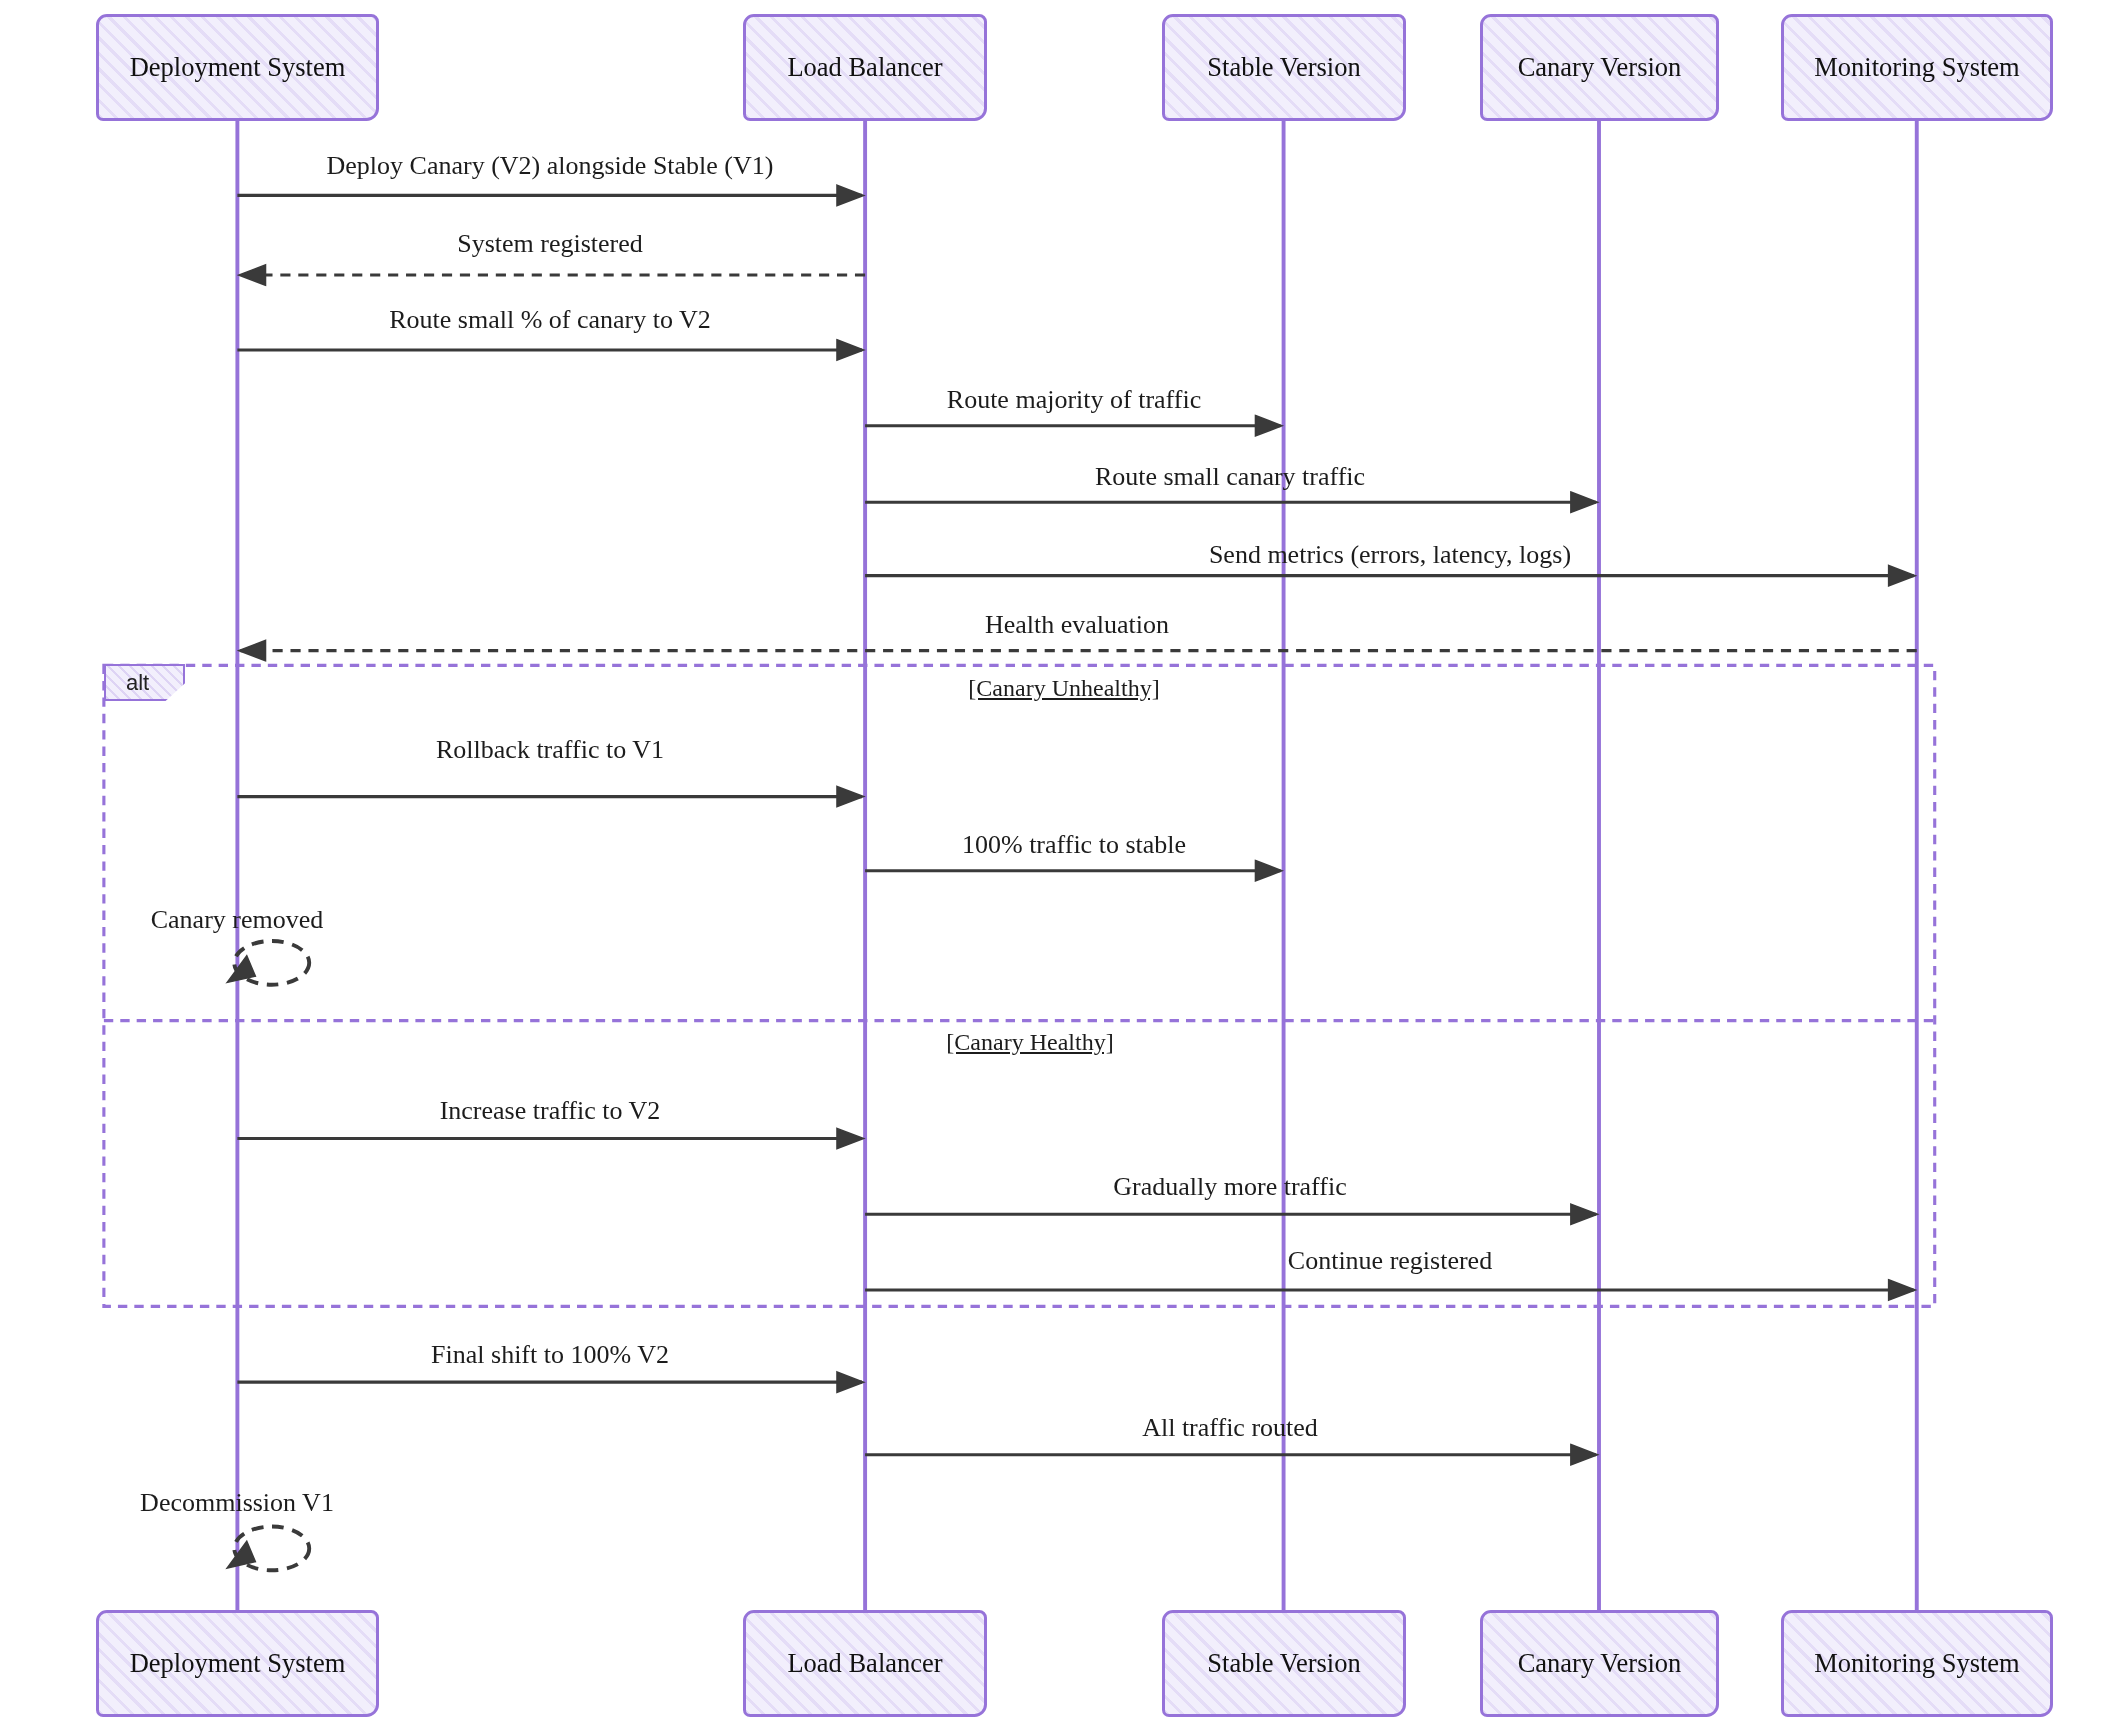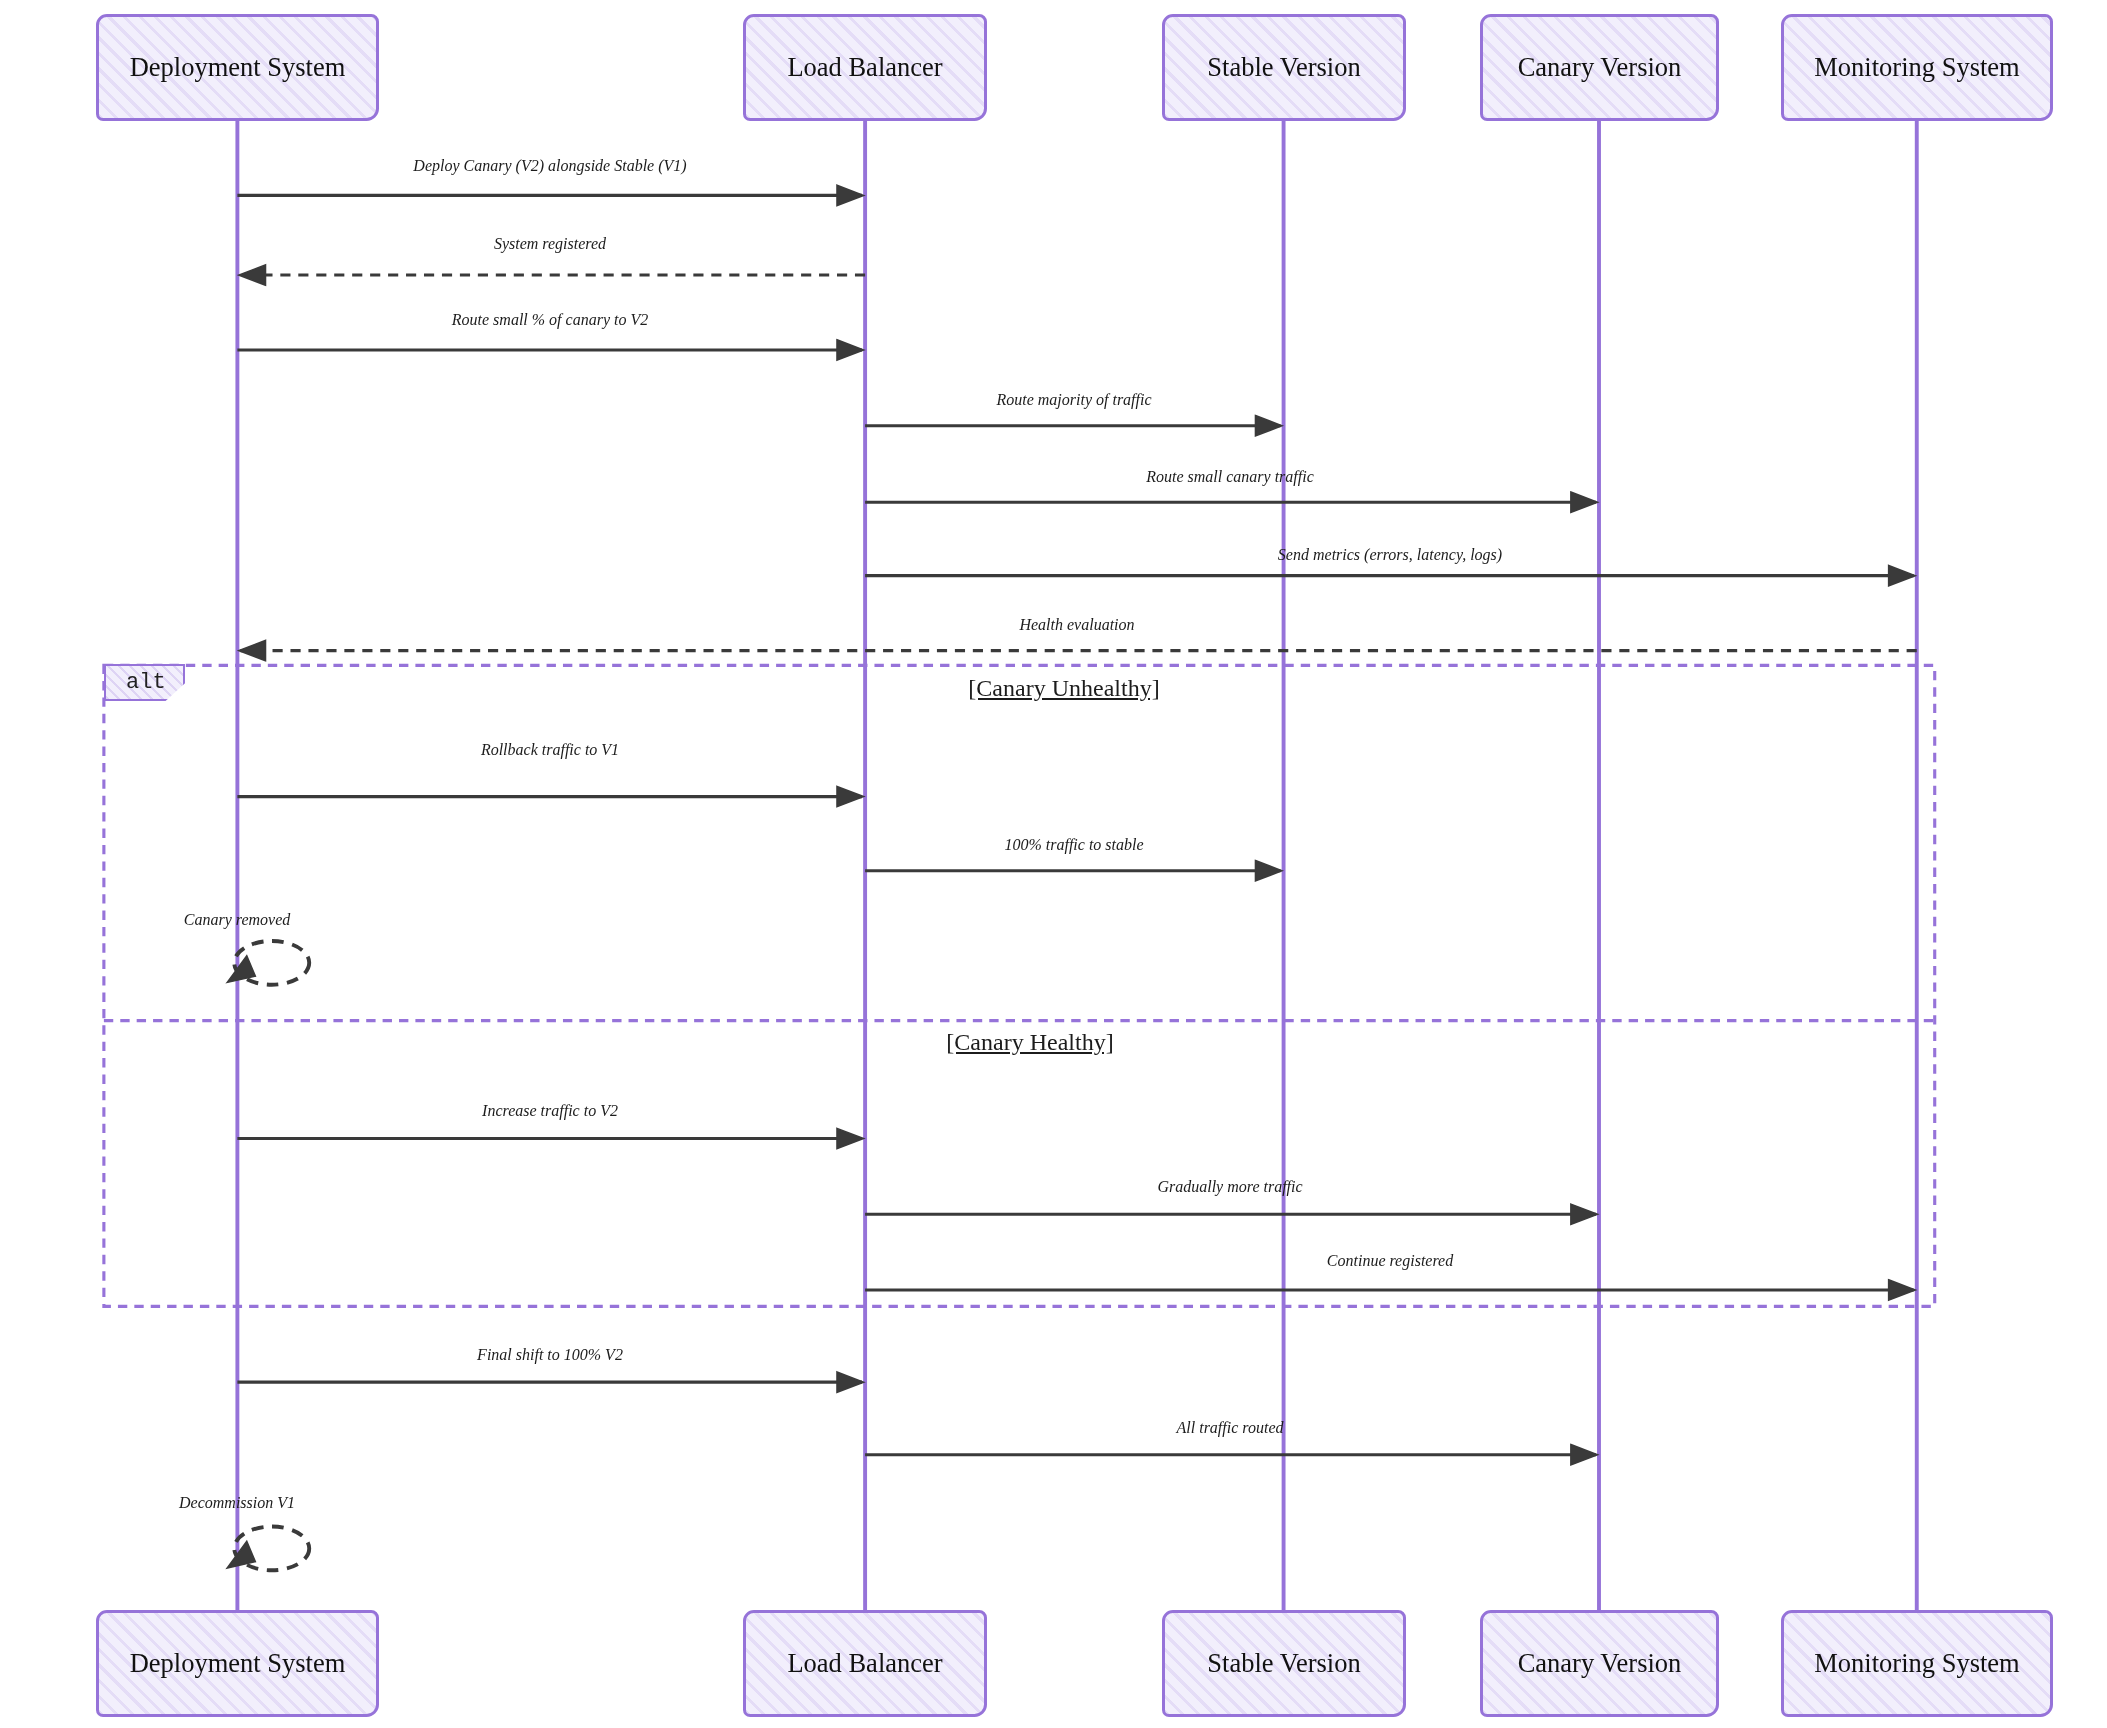--- a/index.html
+++ b/index.html
@@ -17,34 +17,34 @@
     position:absolute;height:107px;box-sizing:border-box;
     border:3.1px solid var(--purple);
     border-radius:11px 7.8px 12.5px 7px;
     background-color:#f2effc;
     background-image:repeating-linear-gradient(45deg,rgba(150,115,217,0.15) 0 3.1px,rgba(255,255,255,0) 3.1px 11px);
     display:flex;align-items:center;justify-content:center;
     font-size:26.5px;color:#111;white-space:nowrap;
   }
   .msg{
     position:absolute;transform:translateX(-50%);
-    font-size:16px;line-height:31px;color:var(--text);white-space:nowrap;font-style:italic;
+    font-size:26px;line-height:31px;color:var(--text);white-space:nowrap;
   }
   .bracket{
     position:absolute;transform:translateX(-50%);
     font-size:24px;line-height:31px;color:var(--text);white-space:nowrap;text-decoration:underline;
   }
   .alt-tag{
     position:absolute;left:86px;top:664px;width:81px;height:37px;box-sizing:border-box;
     background-color:#f2effc;
     background-image:repeating-linear-gradient(45deg,rgba(150,115,217,0.22) 0 2.3px,rgba(255,255,255,0) 2.3px 7.8px);
     border:2.3px solid var(--purple);
     clip-path:polygon(0 0,100% 0,100% 52%,76% 100%,0 100%);
     display:flex;align-items:center;padding-left:20px;
-    font-family:Liberation Mono, monospace;font-size:22px;color:#222;
+    font-family:Liberation Sans, sans-serif;font-size:22px;color:#222;
   }
 </style>
 </head>
 <body>
 
 <div id="canvas">
 
   <svg class="layer" width="2108" height="1729" viewBox="0 0 2700 2214">
     <defs>
       <marker id="ah" markerUnits="userSpaceOnUse" markerWidth="40" markerHeight="32" viewBox="0 0 40 32" refX="35" refY="16" orient="auto-start-reverse">

